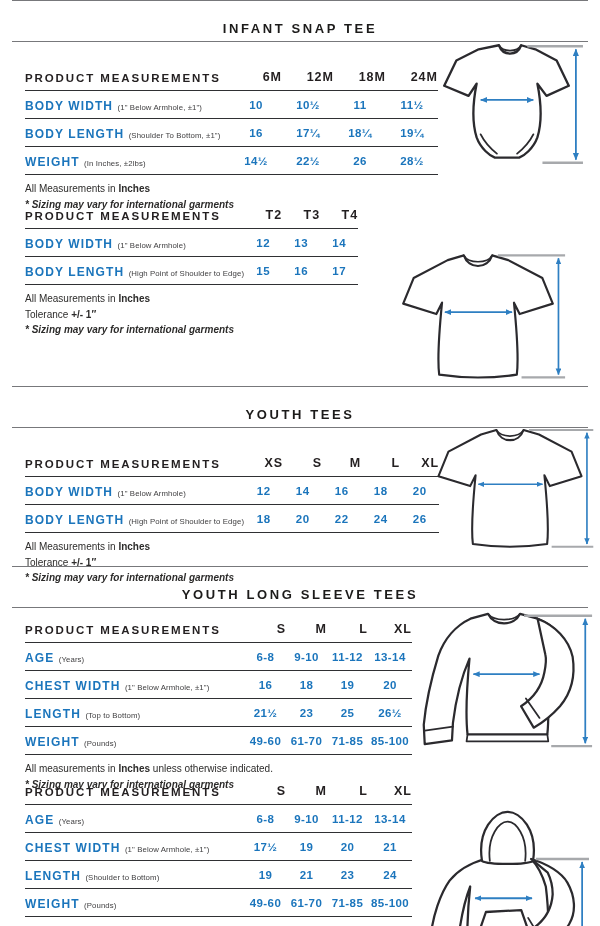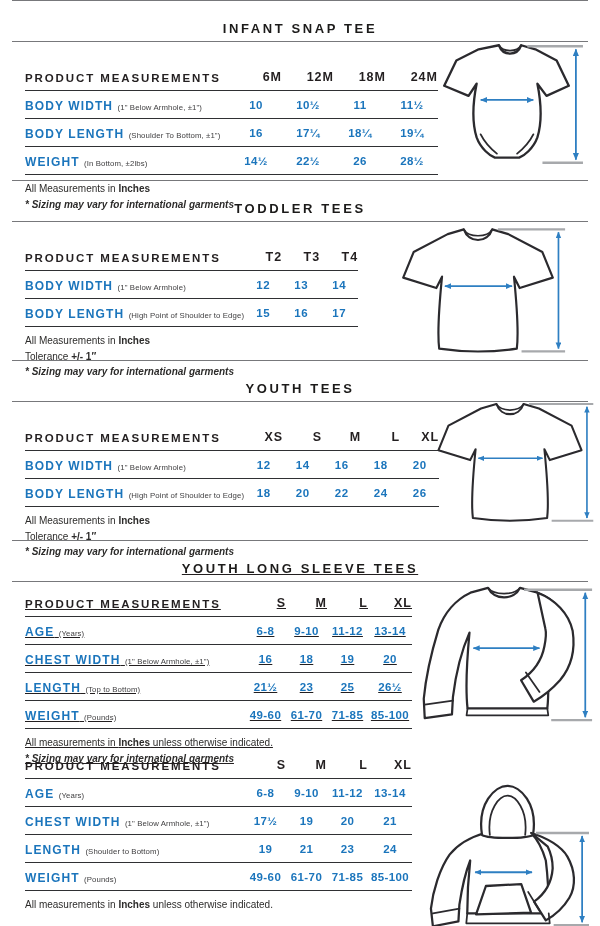--- a/index.html
+++ b/index.html
@@ -3,21 +3,21 @@
 <meta charset="utf-8">
 <style>
   html,body{margin:0;padding:0;}
   body{
     width:600px;height:926px;background:#ffffff;position:relative;overflow:hidden;
     font-family:"Liberation Sans", sans-serif;color:#231f20;
     -webkit-font-smoothing:antialiased;
   }
   .sec{position:relative;}
   .s1,.s2,.s3{height:180px;}
-  .s4{height:200px;text-decoration:underline;}
+  .s4{height:200px;}
   .s5{height:186px;}
 
   .band{margin:0 12px;border-top:1.5px solid #77787b;border-bottom:1.5px solid #77787b;padding:20px 0 5px;}
   .band h2{margin:0;text-align:center;font-size:13px;font-weight:800;letter-spacing:2.6px;color:#1c1b1a;}
 
   .twrap{margin-left:25px;}
   .s1 .twrap,.s2 .twrap,.s3 .twrap{margin-top:26px;}
   .s4 .twrap{margin-top:12px;}
   .s5 .twrap{margin-top:16px;}
 
@@ -90,21 +90,21 @@
           <td class="val">11½</td>
         </tr>
         <tr>
           <td class="lbl"><span class="rl">BODY LENGTH</span> <span class="rn">(Shoulder To Bottom, ±1")</span></td>
           <td class="val">16</td>
           <td class="val">17¼</td>
           <td class="val">18¼</td>
           <td class="val">19¼</td>
         </tr>
         <tr>
-          <td class="lbl"><span class="rl">WEIGHT</span> <span class="rn">(In Bottom, ±2lbs)</span></td>
+          <td class="lbl"><span class="rl">WEIGHT</span> <span class="rn">(In Inches, ±2lbs)</span></td>
           <td class="val">14½</td>
           <td class="val">22½</td>
           <td class="val">26</td>
           <td class="val">28½</td>
         </tr>
       </tbody>
     </table>
     <div class="notes">
       <p><span>All Measurements in </span><span class="bold">Inches</span><span></span></p>
       <p class="sizing">* Sizing may vary for international garments</p>
@@ -117,23 +117,20 @@
       <path class="detail" d="M52,97 C56,105 63,112 68,116 M104,97 C100,105 93,112 88,116"></path>
       <line class="ext" x1="98" y1="10" x2="153" y2="10"></line>
       <line class="ext" x1="113" y1="125" x2="153" y2="125"></line>
       <line class="arrow" x1="52" y1="63" x2="104" y2="63" marker-start="url(#ah)" marker-end="url(#ah)"></line>
       <line class="arrow" x1="146" y1="13" x2="146" y2="122" marker-start="url(#ah)" marker-end="url(#ah)"></line>
     </svg>
   </div>
 </section>
 
 <section class="sec s2">
-  <header class="band">
-    <h2>TODDLER TEES</h2>
-  </header>
   <div class="twrap">
     <table class="mtable">
       <colgroup>
           <col style="width:213px">
           <col style="width:38px">
           <col style="width:38px">
           <col style="width:38px">
         </colgroup>
       <thead>
         <tr>

